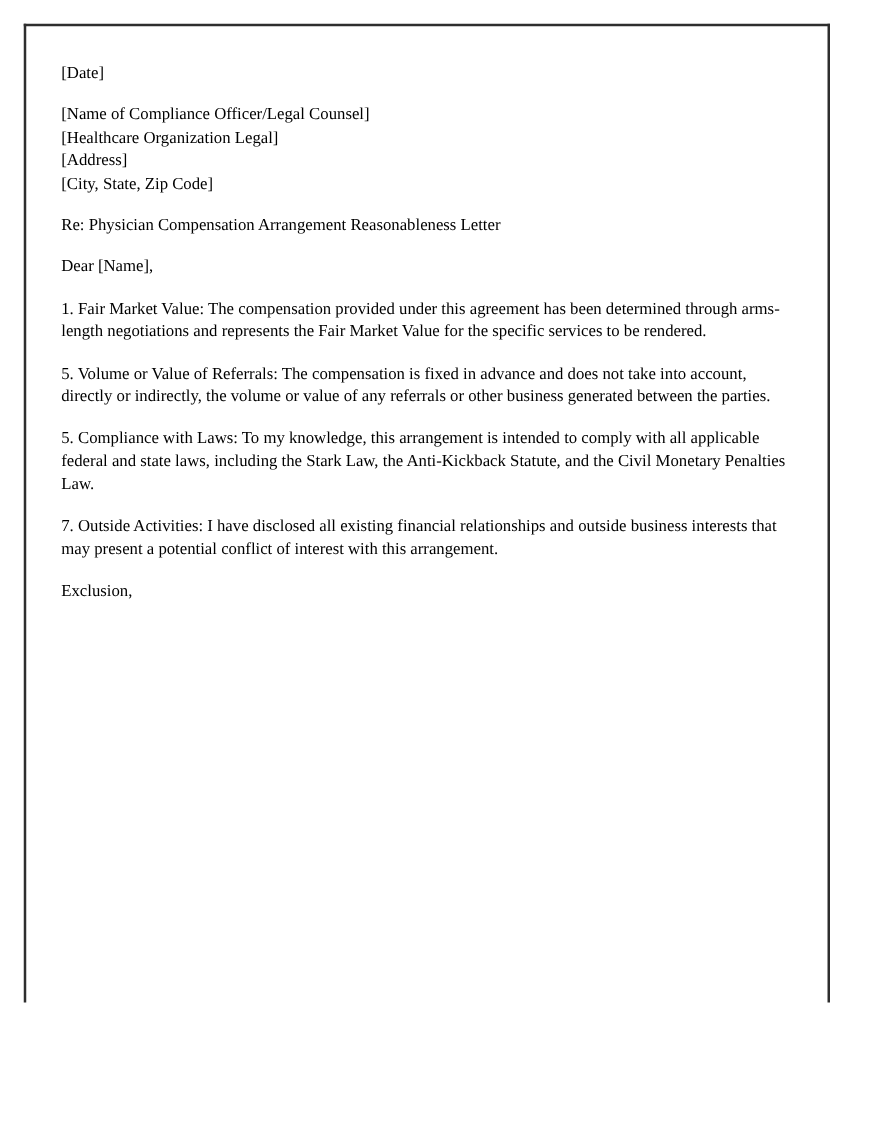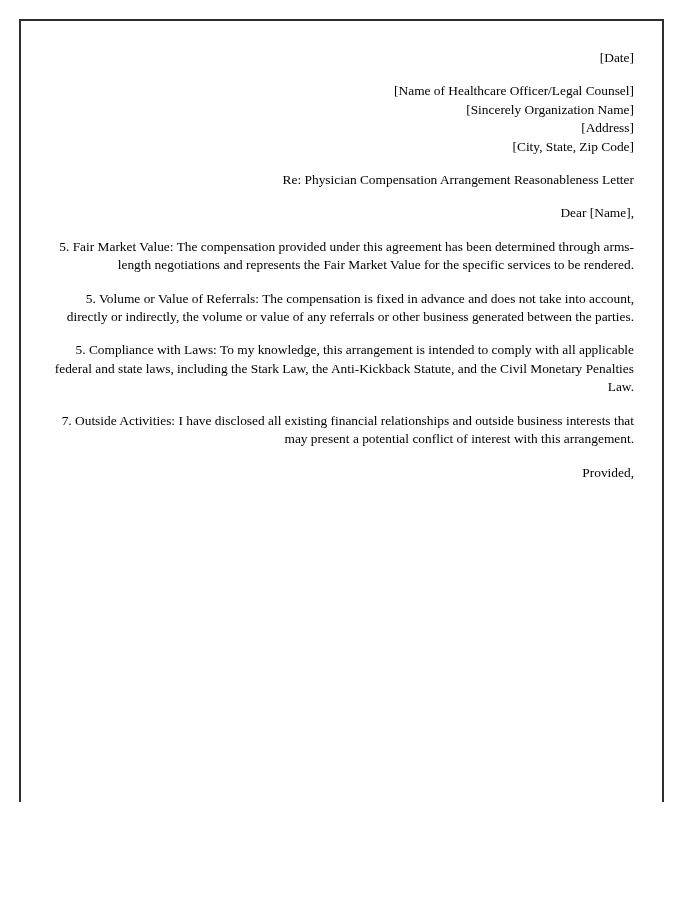--- a/index.html
+++ b/index.html
@@ -6,21 +6,20 @@
     margin: 0;
     padding: 0;
     background: #ffffff;
   }
   .canvas {
     position: relative;
     width: 700px;
     height: 900px;
     background: #ffffff;
     overflow: hidden;
-    text-align: right;
   }
   .page {
     position: absolute;
     left: 19px;
     top: 19px;
     width: 645px;
     height: 783px;
     box-sizing: border-box;
     background: #ffffff;
     border: 2px solid #2e2e2e;
@@ -41,39 +40,39 @@
 </style>
 </head>
 <body>
 
 <div class="canvas">
   <div class="page">
 
     <p class="para">[Date]</p>
 
     <p class="para">
-      <span class="addr-line" style="display:block">[Name of Healthcare Officer/Legal Counsel]</span>
-      <span class="addr-line" style="display:block">[Sincerely Organization Name]</span>
+      <span class="addr-line" style="display:block">[Name of Compliance Officer/Legal Counsel]</span>
+      <span class="addr-line" style="display:block">[Healthcare Organization Legal]</span>
       <span class="addr-line" style="display:block">[Address]</span>
       <span class="addr-line" style="display:block">[City, State, Zip Code]</span>
     </p>
 
     <p class="para">Re: Physician Compensation Arrangement Reasonableness Letter</p>
 
     <p class="para">Dear [Name],</p>
 
 
-    <p class="para">5. Fair Market Value: The compensation provided under this agreement has been determined through arms-length negotiations and represents the Fair Market Value for the specific services to be rendered.</p>
+    <p class="para">1. Fair Market Value: The compensation provided under this agreement has been determined through arms-length negotiations and represents the Fair Market Value for the specific services to be rendered.</p>
 
 
     <p class="para">5. Volume or Value of Referrals: The compensation is fixed in advance and does not take into account, directly or indirectly, the volume or value of any referrals or other business generated between the parties.</p>
 
 
     <p class="para">5. Compliance with Laws: To my knowledge, this arrangement is intended to comply with all applicable federal and state laws, including the Stark Law, the Anti-Kickback Statute, and the Civil Monetary Penalties Law.</p>
 
 
     <p class="para">7. Outside Activities: I have disclosed all existing financial relationships and outside business interests that may present a potential conflict of interest with this arrangement.</p>
 
 
-    <p class="para">Provided,</p>
+    <p class="para">Exclusion,</p>
 
   </div>
 </div>
 
 </body></html>

